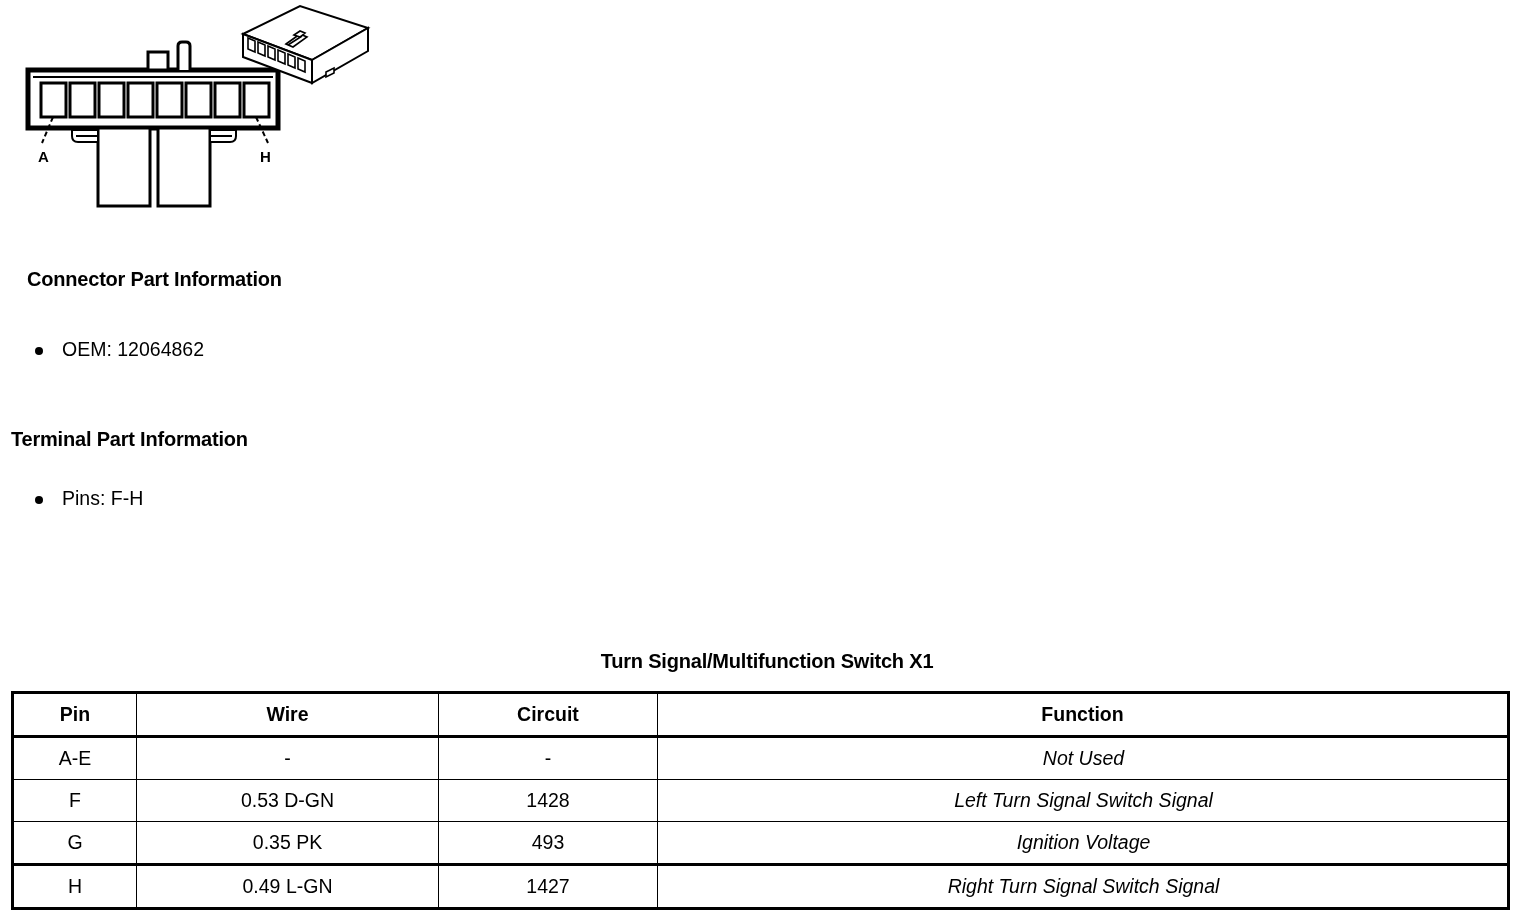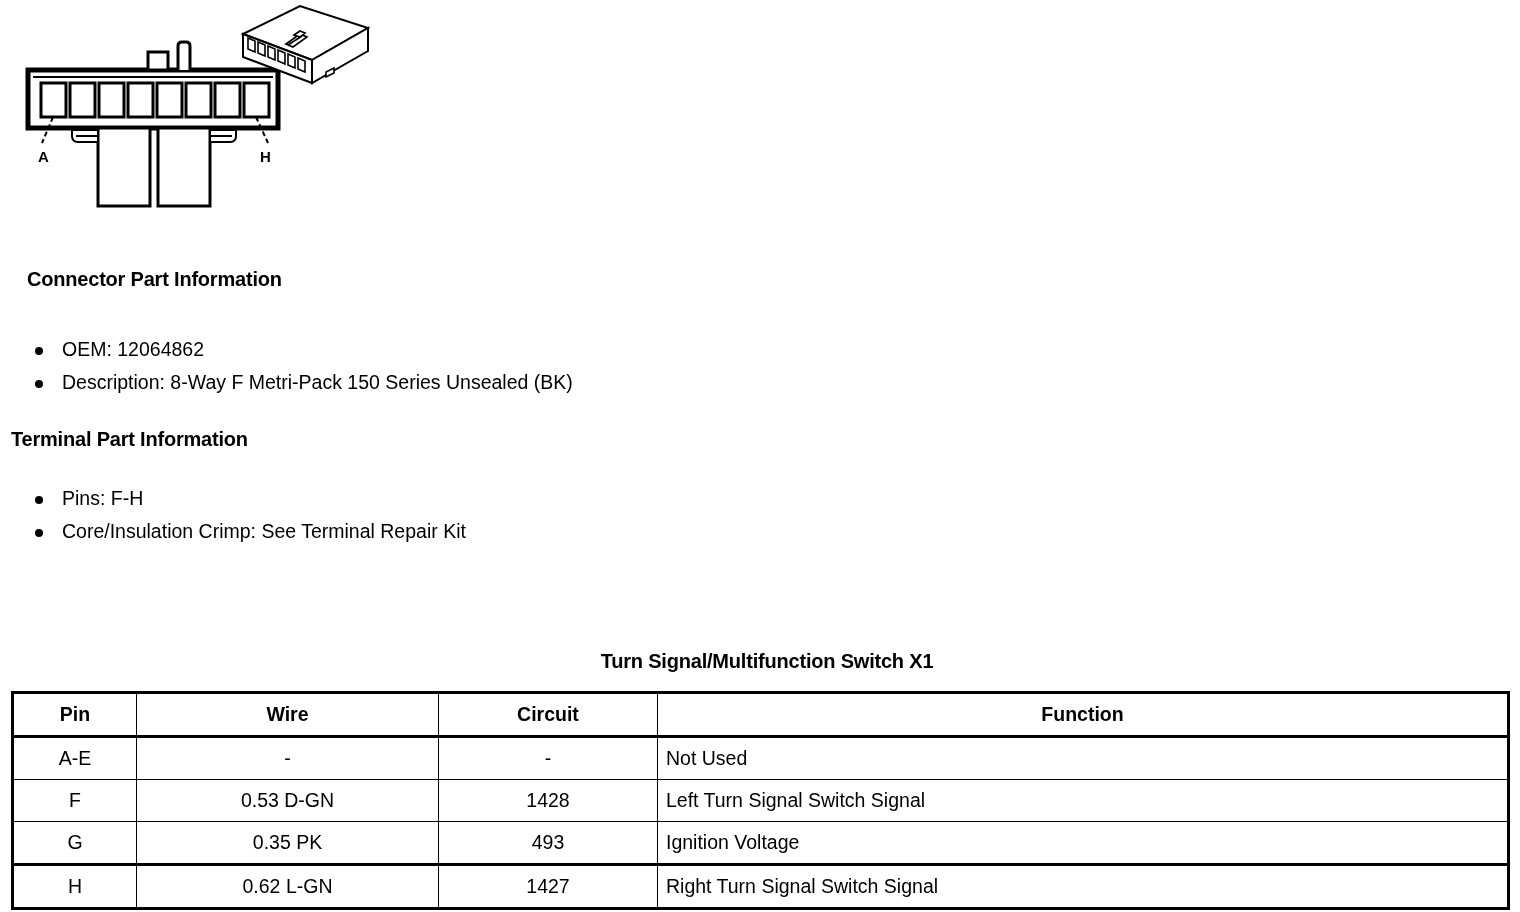--- a/index.html
+++ b/index.html
@@ -102,22 +102,23 @@
     text-align: center;
     white-space: nowrap;
     overflow: hidden;
     margin-top: 40px;
   }
   #pin-table thead th {
     font-weight: bold;
     border-bottom: 3px solid #000;
   }
   #pin-table td.fn {
-    text-align: left;
+    text-align: center;
     padding-left: 8px;
+    font-style: italic;
   }
   
   #pin-table { border: 3px solid #000; }
   #pin-table tbody tr:first-child td { border-top: none; }
   #pin-table tbody tr.thick-top td { border-top: 3px solid #000; }
 </style>
 </head>
 <body>
 
 <svg id="connector-figure" viewBox="0 0 400 240" width="400" height="240">
@@ -185,28 +186,26 @@
     </g>
 
     <path d="M326 72 L334 68 L334 73 L326 77 Z" stroke-width="1.6"></path>
   </g>
 </svg>
 
 <div class="section-heading" id="heading-connector-part">Connector Part Information</div>
 
 <ul class="bullet-list" id="connector-bullets">
   <li>OEM: 12064862</li>
-  <li>Description: 8-Way F Metri-Pack 150 Series Unsealed (BK)</li>
 </ul>
 
 <div class="section-heading" id="heading-terminal-part">Terminal Part Information</div>
 
 <ul class="bullet-list" id="terminal-bullets">
   <li>Pins: F-H</li>
-  <li>Core/Insulation Crimp: See Terminal Repair Kit</li>
 </ul>
 
 <div id="table-title">Turn Signal/Multifunction Switch X1</div>
 
 <table id="pin-table">
   <colgroup>
     <col class="c-pin">
       <col class="c-wire">
       <col class="c-circuit">
       <col class="c-function">
@@ -233,18 +232,18 @@
       <td class="fn">Left Turn Signal Switch Signal</td>
     </tr>
     <tr>
       <td>G</td>
       <td>0.35 PK</td>
       <td>493</td>
       <td class="fn">Ignition Voltage</td>
     </tr>
     <tr class="thick-top">
       <td>H</td>
-      <td>0.62 L-GN</td>
+      <td>0.49 L-GN</td>
       <td>1427</td>
       <td class="fn">Right Turn Signal Switch Signal</td>
     </tr>
   </tbody>
 </table>
 
 </body></html>

